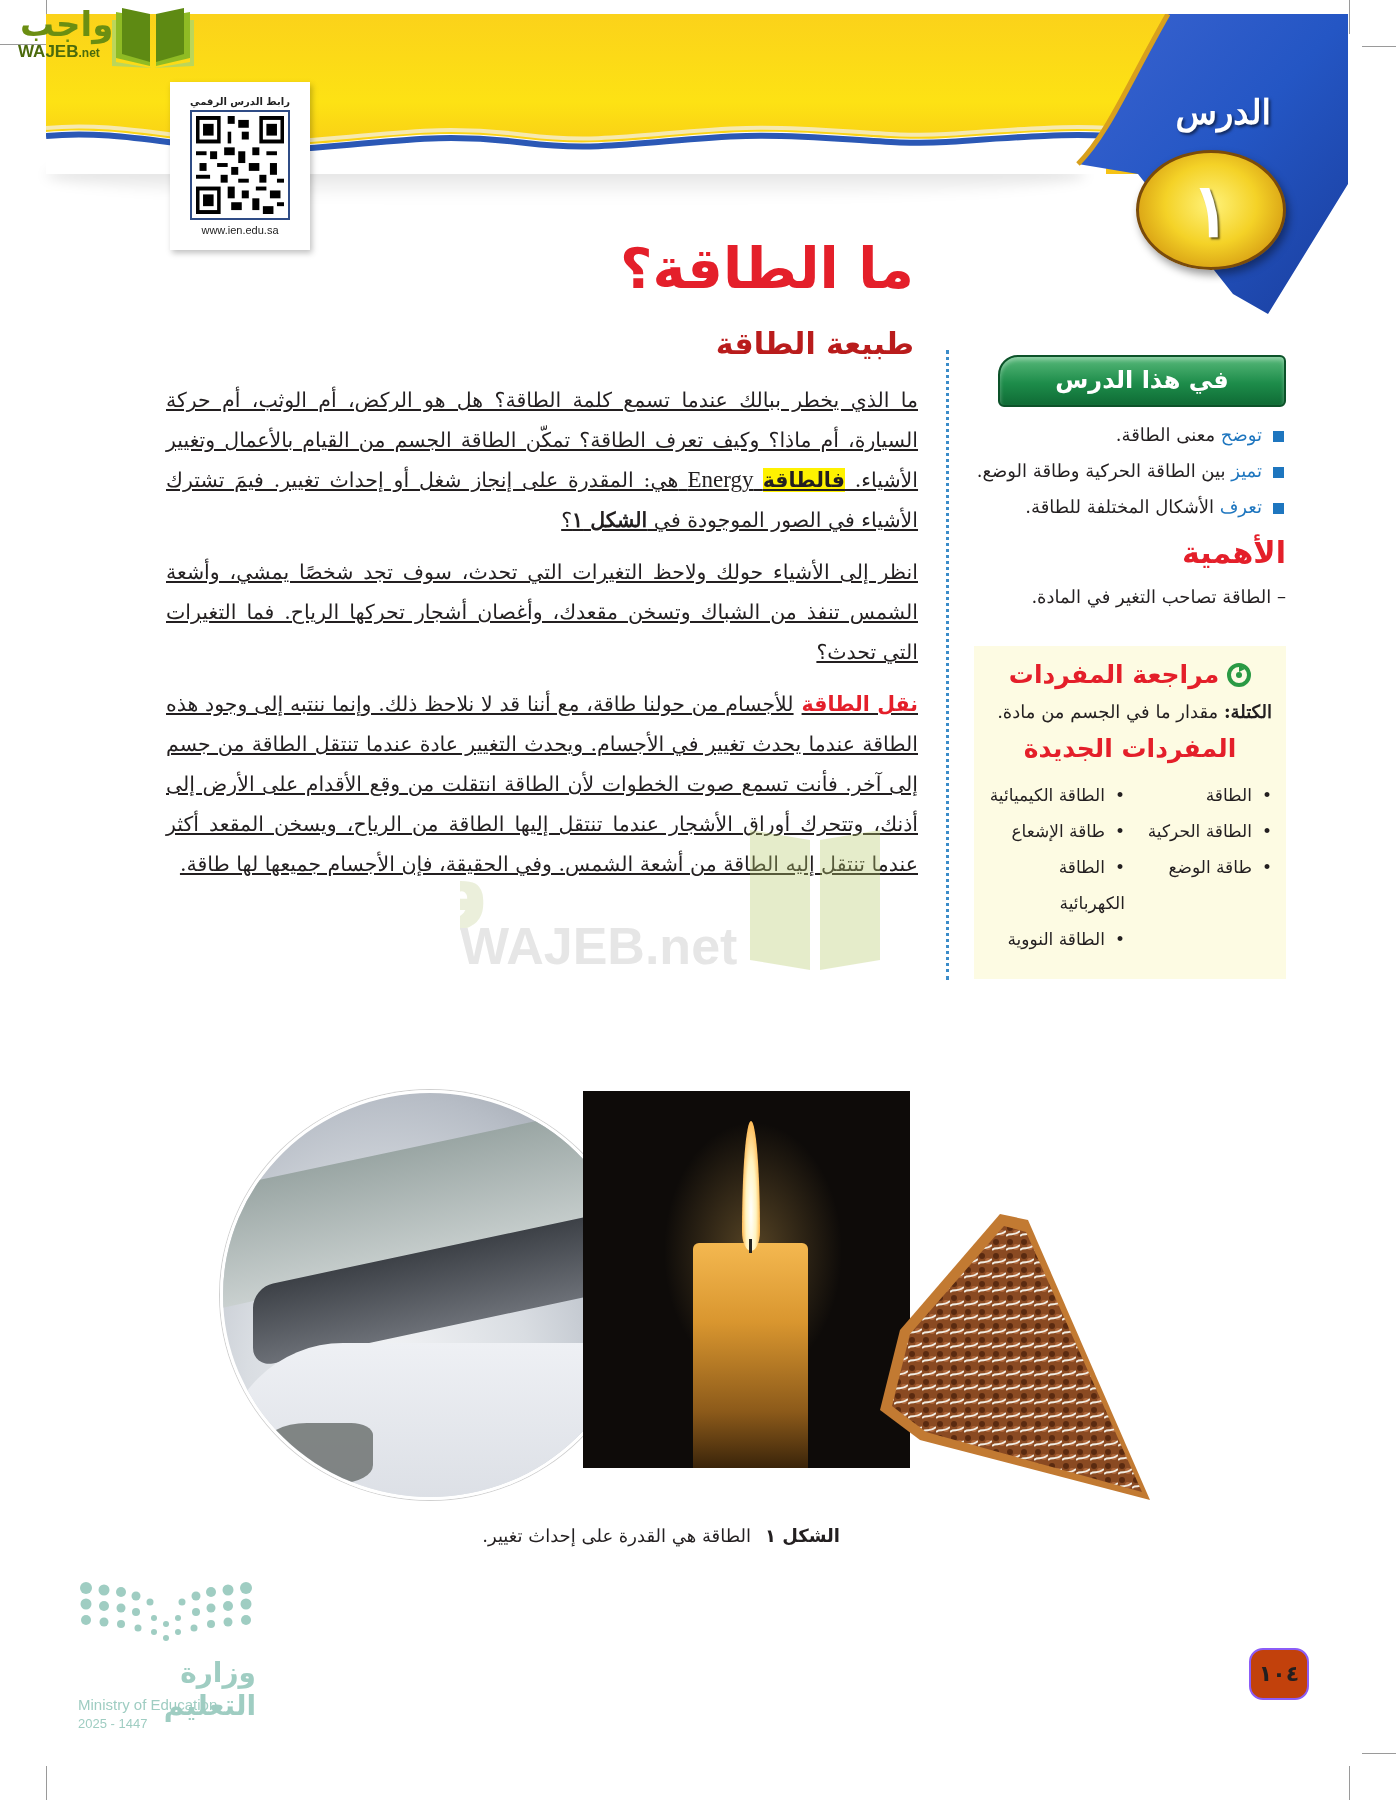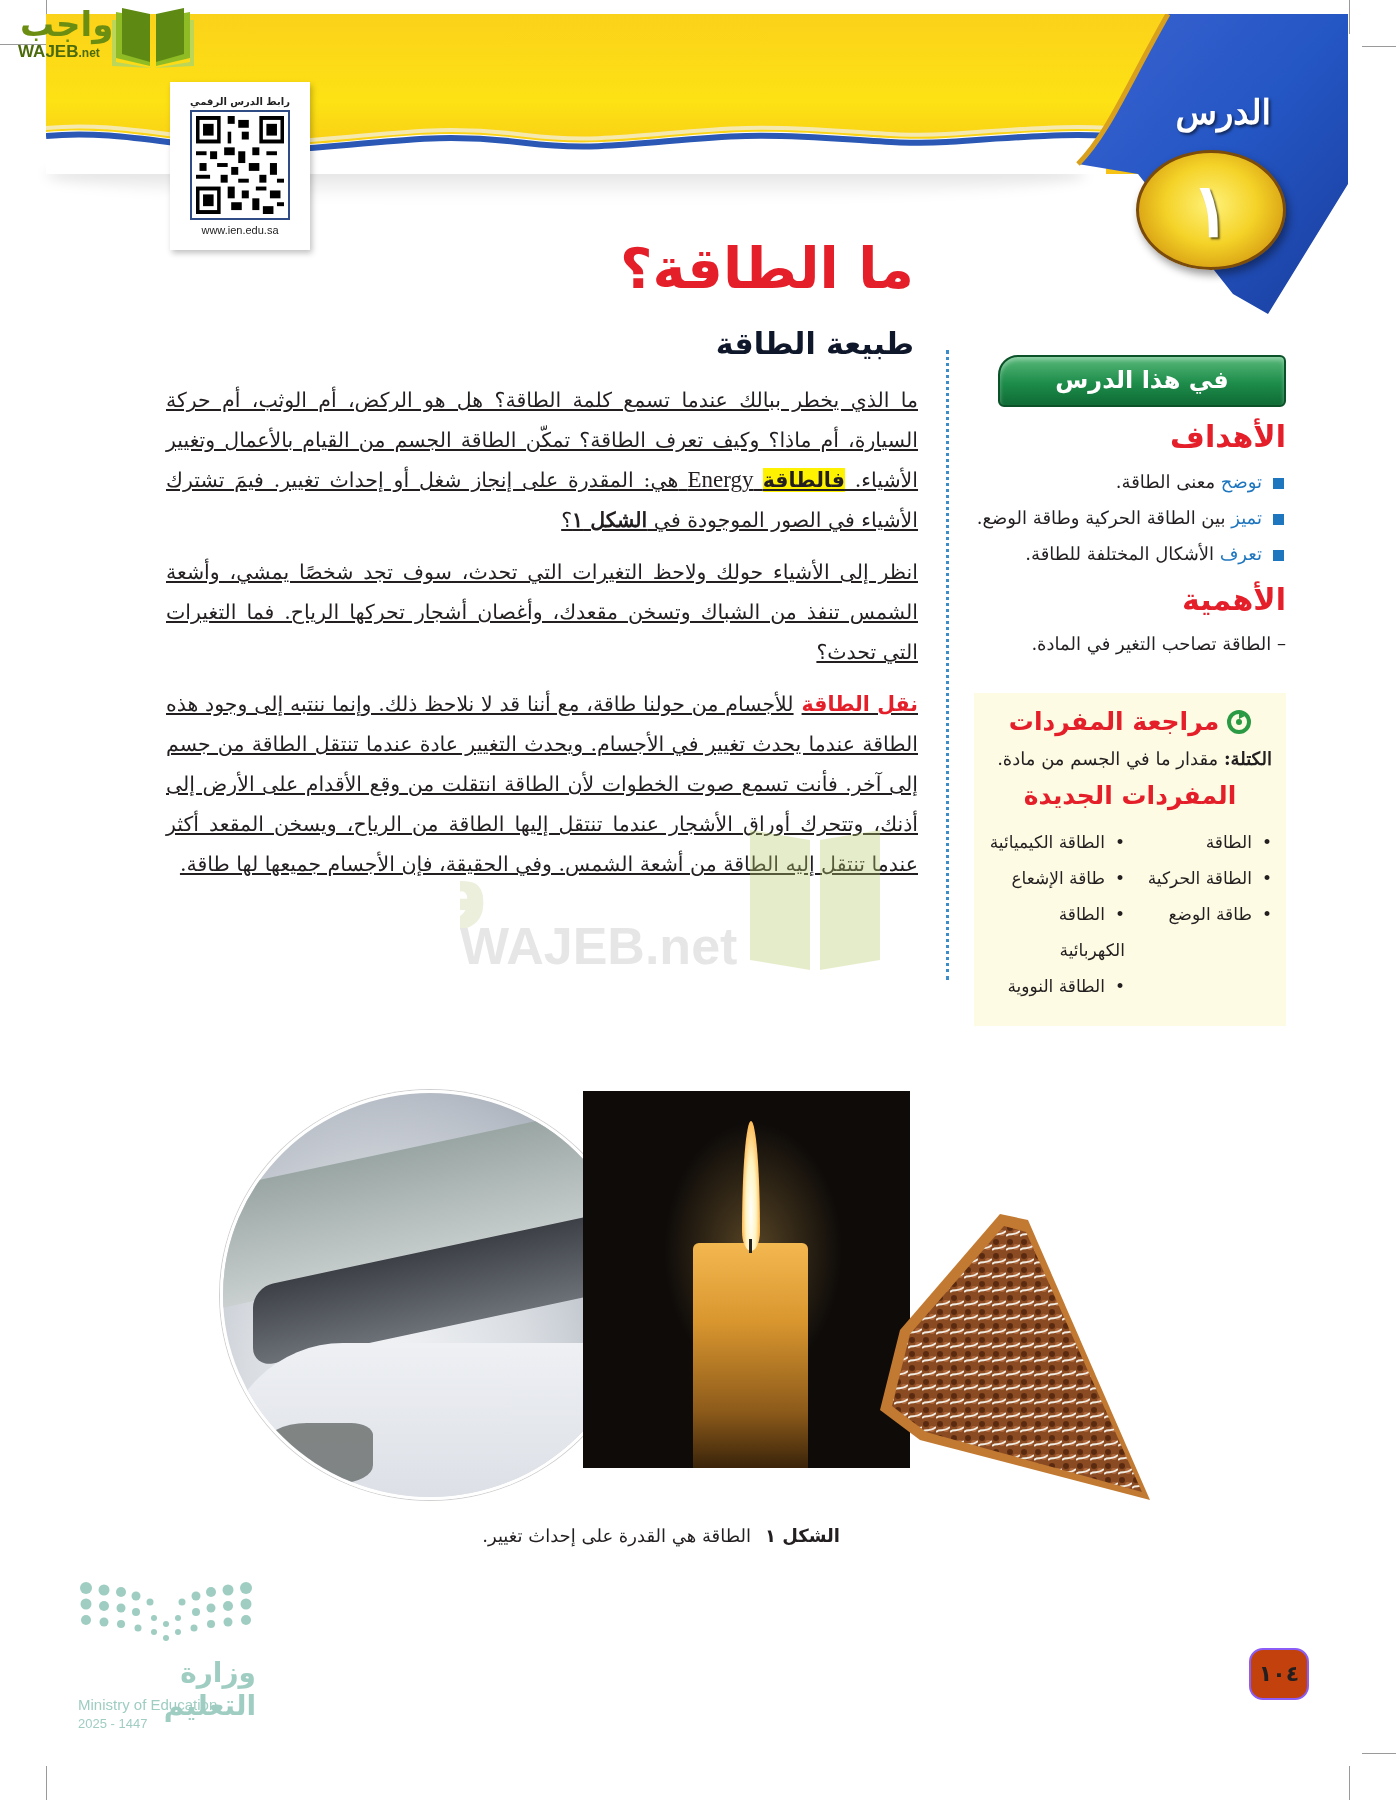--- a/index.html
+++ b/index.html
@@ -72,21 +72,21 @@
     }
     .qr-url { font-size: 11px; color: #222; margin-top: 4px; font-family: "Liberation Sans", sans-serif; direction: ltr; }
 
     
     .page-title {
       position: absolute; right: 482px; top: 236px; color: #e41f2a;
       font-size: 56px; font-weight: bold; font-family: "DejaVu Sans", sans-serif;
       letter-spacing: 1px;
     }
     .section-heading {
-      position: absolute; right: 482px; top: 326px; color: #0f172a;
+      position: absolute; right: 482px; top: 326px; color: #b91c1c;
       font-size: 30px; font-weight: bold;
     }
 
     
     .separator {
       position: absolute; left: 946px; top: 350px; width: 0; height: 630px;
       border-left: 3px dotted #3b8cc9;
     }
 
     
@@ -317,21 +317,20 @@
   <svg viewBox="0 0 430 170" width="430" height="170">
     <path d="M290,20 L350,30 L350,160 L290,150 Z" fill="#b7c96a"></path>
     <path d="M420,20 L360,30 L360,160 L420,150 Z" fill="#b7c96a"></path>
     <text x="30" y="100" font-size="90" font-weight="bold" fill="#c7d39a" font-family="DejaVu Sans, sans-serif">واجب</text>
   </svg>
   <div class="watermark-text"><span>WAJEB</span><span>.net</span></div>
 </div>
 
 <aside class="side-col">
   <div class="in-lesson-tab">في هذا الدرس</div>
-  <h3 class="side-heading">الأهداف</h3>
   <ul class="goals">
     <li><span class="sq"></span><span class="verb">توضح</span><span> معنى الطاقة.</span></li>
     <li><span class="sq"></span><span class="verb">تميز</span><span> بين الطاقة الحركية وطاقة الوضع.</span></li>
     <li><span class="sq"></span><span class="verb">تعرف</span><span> الأشكال المختلفة للطاقة.</span></li>
   </ul>
   <h3 class="side-heading">الأهمية</h3>
   <p class="importance">– الطاقة تصاحب التغير في المادة.</p>
 
   <div class="vocab-box">
     <div class="vocab-title">

